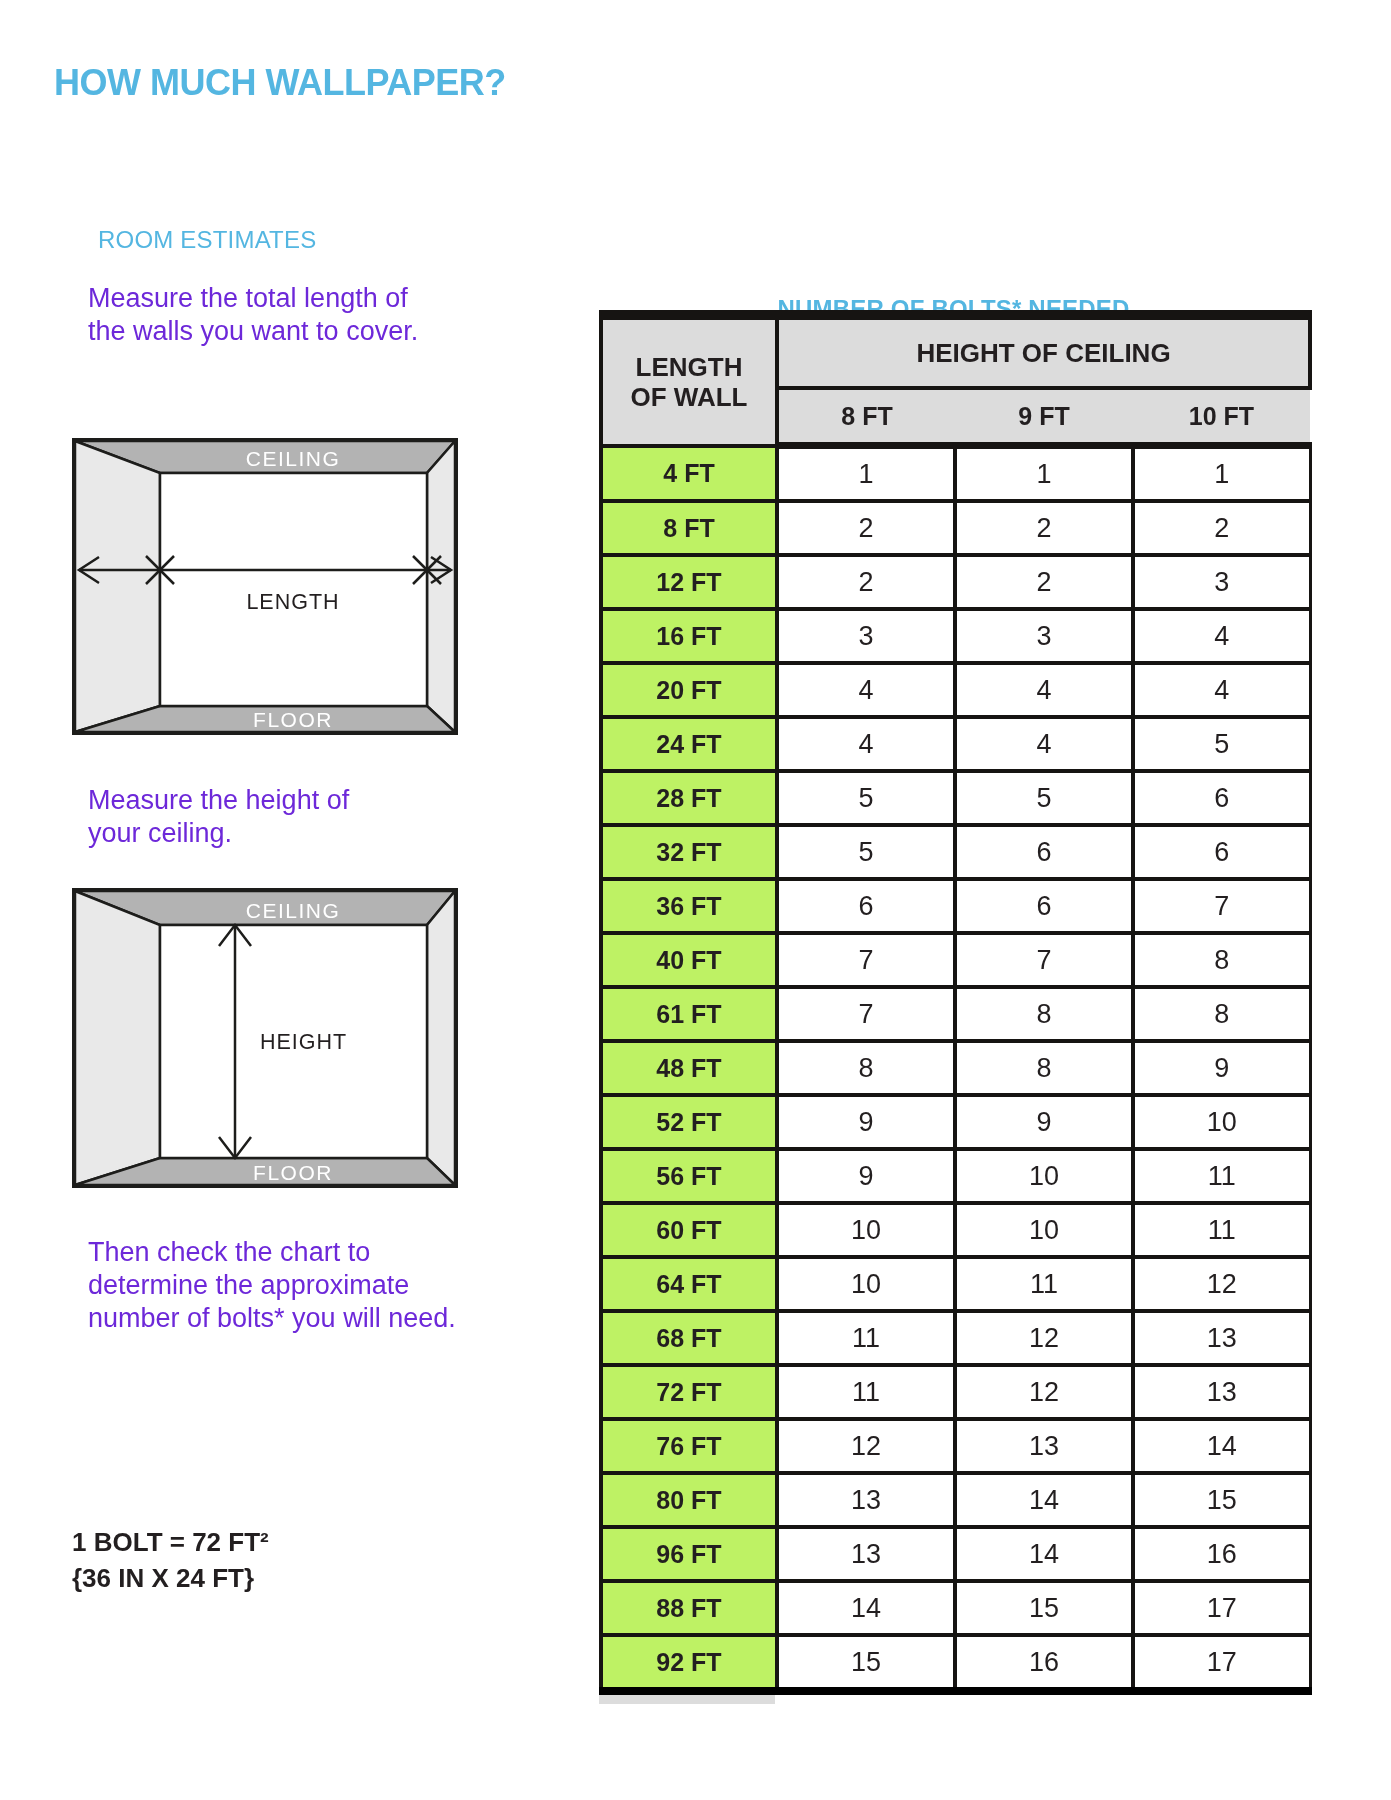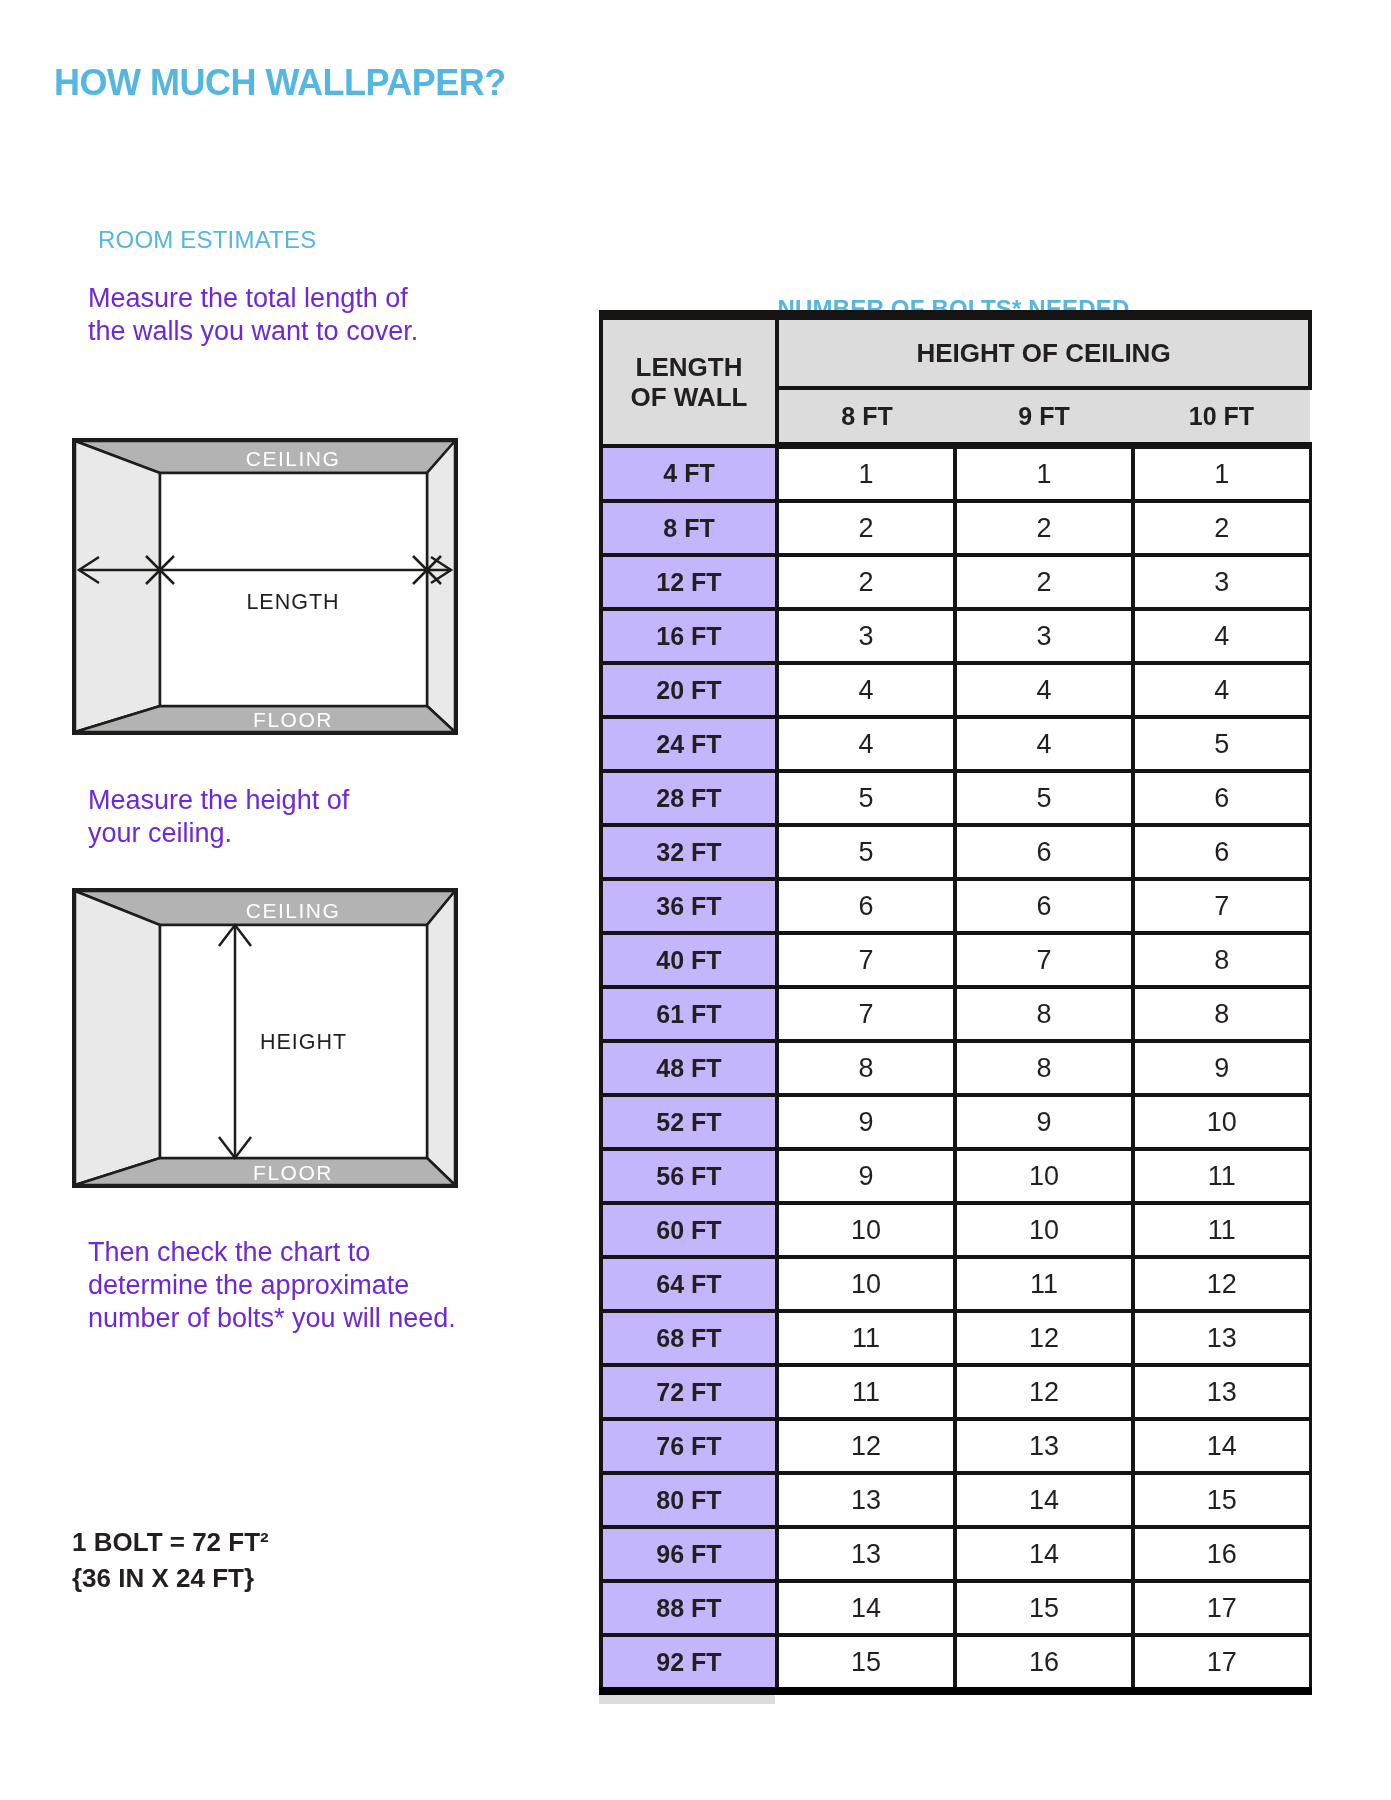--- a/index.html
+++ b/index.html
@@ -17,21 +17,21 @@
   .table-wrap{left:599px;top:310px;}
   table.bolt{border-collapse:collapse;width:709px;table-layout:fixed;
              border-top:10px solid #161412;}
   table.bolt td{border:4px solid #161412;text-align:center;vertical-align:middle;padding:0;}
   td.corner{background:#dcdcdc;font-weight:bold;font-size:26px;line-height:30px;
             border-left:none;border-right:9px solid #161412;border-top:none;border-bottom:7px solid #161412;}
   td.group{background:#dcdcdc;font-weight:bold;font-size:26px;height:66px;
            border-right:none;border-top:none;border-left:9px solid #161412;}
   tr.subhead td{background:#dcdcdc;font-weight:bold;font-size:25px;height:52px;
                 border-left:none;border-right:none;border-bottom:7px solid #161412;}
-  td.rowlabel{background:#c4b5fd;font-weight:bold;font-size:25px;height:50px;
+  td.rowlabel{background:#bef264;font-weight:bold;font-size:25px;height:50px;
               border-left:none;border-right:9px solid #161412;}
   td.val{background:#ffffff;font-size:27px;font-weight:normal;height:50px;}
   td.val:last-child{border-right:3px solid #161412;}
   tr.last td{border-bottom:8px solid #000000;}
   .gray-tab{width:176px;height:9px;background:#dcdcdc;}
   svg text{font-family:"Liberation Sans", sans-serif;}
   .diag-band-label{fill:#ffffff;font-size:21px;letter-spacing:1.5px;}
   .diag-dim-label{fill:#231f20;font-size:21.5px;letter-spacing:1px;}
 </style>
 </head>

